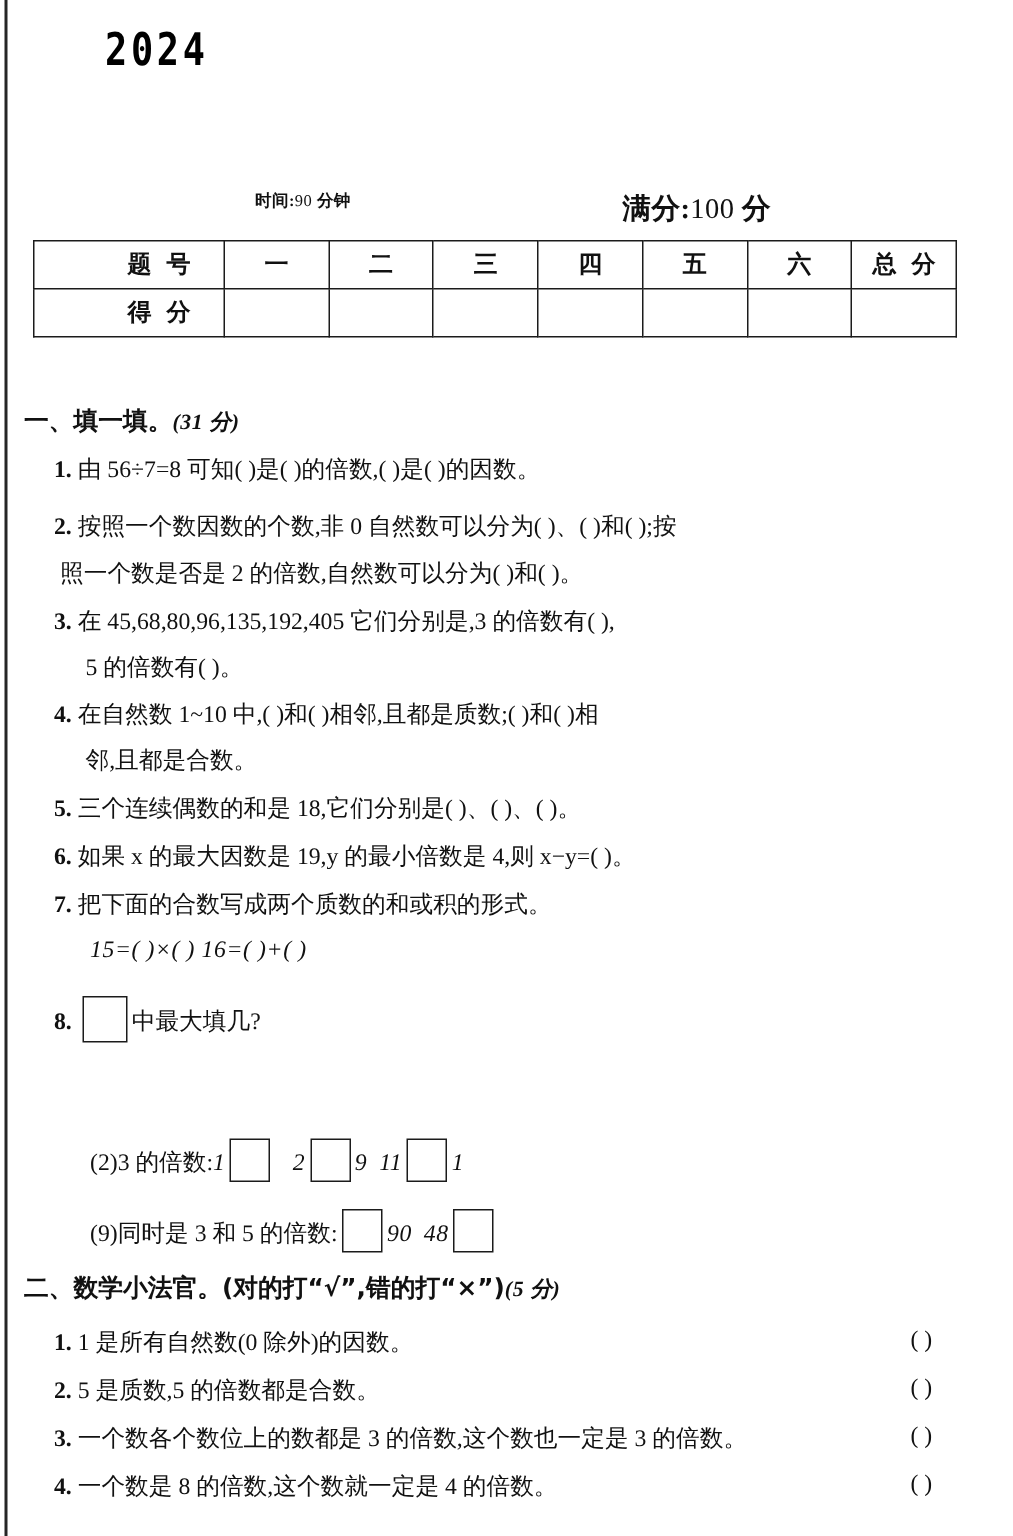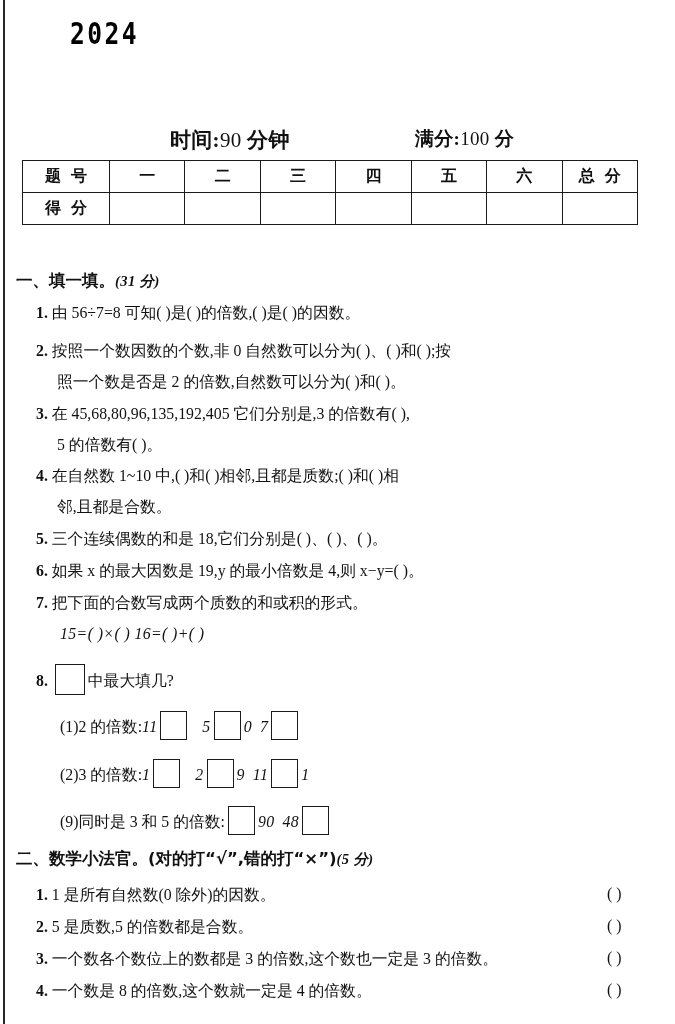--- a/index.html
+++ b/index.html
@@ -53,21 +53,21 @@
     position: absolute;
     left: 0;
     top: 126px;
     width: 675px;
     height: 22px;
   }
   .meta-time {
     position: absolute;
     left: 170px;
     top: 0;
-    font-size: 21px;
+    font-size: 11px;
     font-weight: 700;
     letter-spacing: 0.3px;
   }
   .meta-total {
     position: absolute;
     left: 415px;
     top: 0;
     font-size: 19px;
     font-weight: 700;
     letter-spacing: 0.3px;
@@ -92,20 +92,21 @@
     text-align: center;
     vertical-align: middle;
     font-size: 16px;
     font-weight: 700;
     letter-spacing: 3px;
     padding: 0;
     text-indent: 3px;
   }
   .score-table td.lab {
     width: 86px;
+    padding-left: 40px;
   }
 
   
   .sec-head {
     position: absolute;
     font-size: 16.5px;
     font-weight: 700;
     white-space: nowrap;
     letter-spacing: 0px;
   }
@@ -192,38 +193,37 @@
       <td></td>
     </tr>
   </tbody>
     </table>
 
   <div class="sec-head" style="left:16px; top:270px;"><span>一、填一填。</span><span class="pts num">(31 分)</span></div>
 
   <div class="q" style="left:36px; top:303px;"><span class="qn">1.</span> <span>由 56÷7=8 可知(        )是(        )的倍数,(        )是(        )的因数。</span></div>
 
   <div class="q" style="left:36px; top:341px;"><span class="qn">2.</span> <span>按照一个数因数的个数,非 0 自然数可以分为(        )、(        )和(        );按</span></div>
-  <div class="q" style="left:57px; top:372px;"><span>照一个数是否是 2 的倍数,自然数可以分为(        )和(        )。</span></div>
+  <div class="q" style="left:40px; top:372px;"><span>照一个数是否是 2 的倍数,自然数可以分为(        )和(        )。</span></div>
 
   <div class="q" style="left:36px; top:404px;"><span class="qn">3.</span> <span>在 45,68,80,96,135,192,405 它们分别是,3 的倍数有(                        ),</span></div>
   <div class="q" style="left:57px; top:435px;"><span>5 的倍数有(                        )。</span></div>
 
   <div class="q" style="left:36px; top:466px;"><span class="qn">4.</span> <span>在自然数 1~10 中,(        )和(        )相邻,且都是质数;(        )和(        )相</span></div>
   <div class="q" style="left:57px; top:497px;"><span>邻,且都是合数。</span></div>
 
   <div class="q" style="left:36px; top:529px;"><span class="qn">5.</span> <span>三个连续偶数的和是 18,它们分别是(        )、(        )、(        )。</span></div>
 
   <div class="q" style="left:36px; top:561px;"><span class="qn">6.</span> <span>如果 x 的最大因数是 19,y 的最小倍数是 4,则 x−y=(        )。</span></div>
 
   <div class="q" style="left:36px; top:593px;"><span class="qn">7.</span> <span>把下面的合数写成两个质数的和或积的形式。</span></div>
   <div class="q num" style="left:60px; top:625px;"><span>15=(        )×(        )        16=(        )+(        )</span></div>
 
   <div class="q" style="left:36px; top:664px;"><span class="qn">8.</span> <span class="abox big"></span><span>中最大填几?</span></div>
 
-  <div class="q" style="left:60px; top:711px;"><span>(1)2 的倍数:</span><span class="num">11</span><span class="abox"></span>&nbsp;&nbsp;&nbsp;<span class="num">5</span><span class="abox"></span><span class="num">0</span>&nbsp;&nbsp;<span class="num">7</span><span class="abox"></span></div>
 
   <div class="q" style="left:60px; top:759px;"><span>(2)3 的倍数:</span><span class="num">1</span><span class="abox"></span>&nbsp;&nbsp;&nbsp;<span class="num">2</span><span class="abox"></span><span class="num">9</span>&nbsp;&nbsp;<span class="num">11</span><span class="abox"></span><span class="num">1</span></div>
 
   <div class="q" style="left:60px; top:806px;"><span>(9)同时是 3 和 5 的倍数:</span><span class="abox"></span><span class="num">90</span>&nbsp;&nbsp;<span class="num">48</span><span class="abox"></span></div>
 
   <div class="sec-head" style="left:16px; top:848px;"><span>二、数学小法官。</span><span class="tick">(对的打“√”,错的打“×”)</span><span class="pts num">(5 分)</span></div>
 
   <div class="q" style="left:36px; top:885px;"><span class="qn">1.</span> <span>1 是所有自然数(0 除外)的因数。</span></div>
   <div class="rparen" style="left:607px; top:885px;">(        )</div>
 

